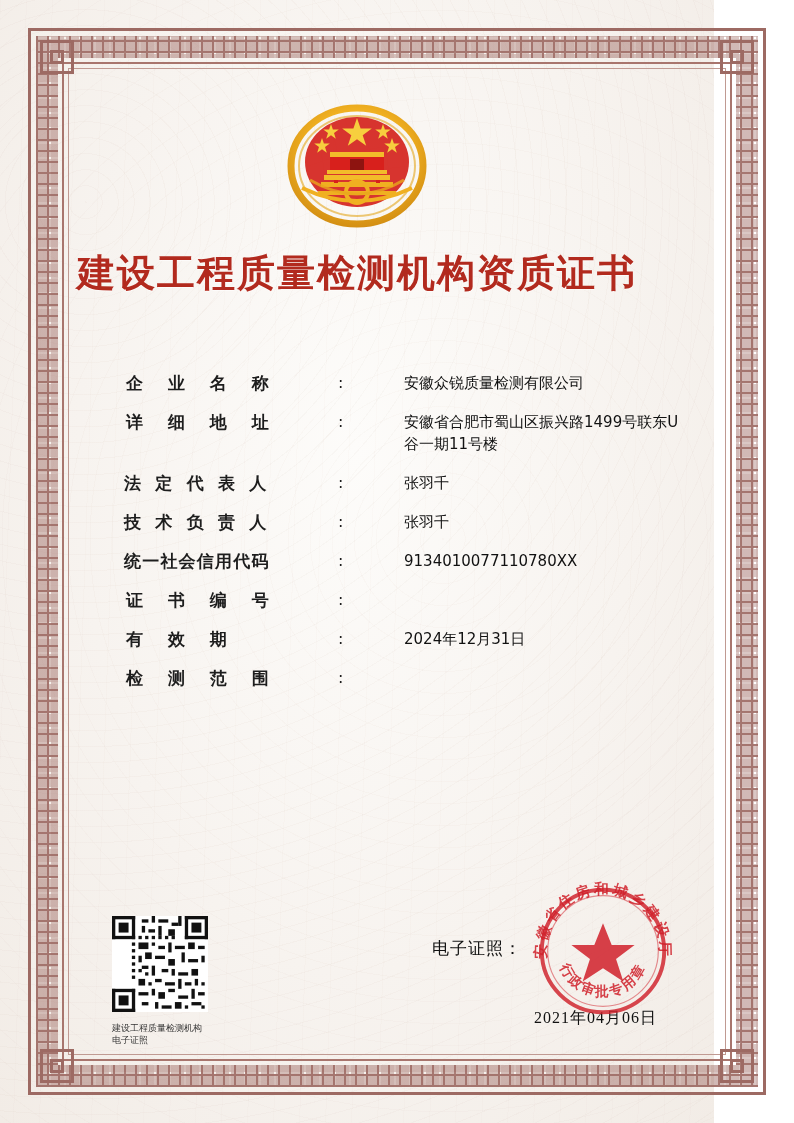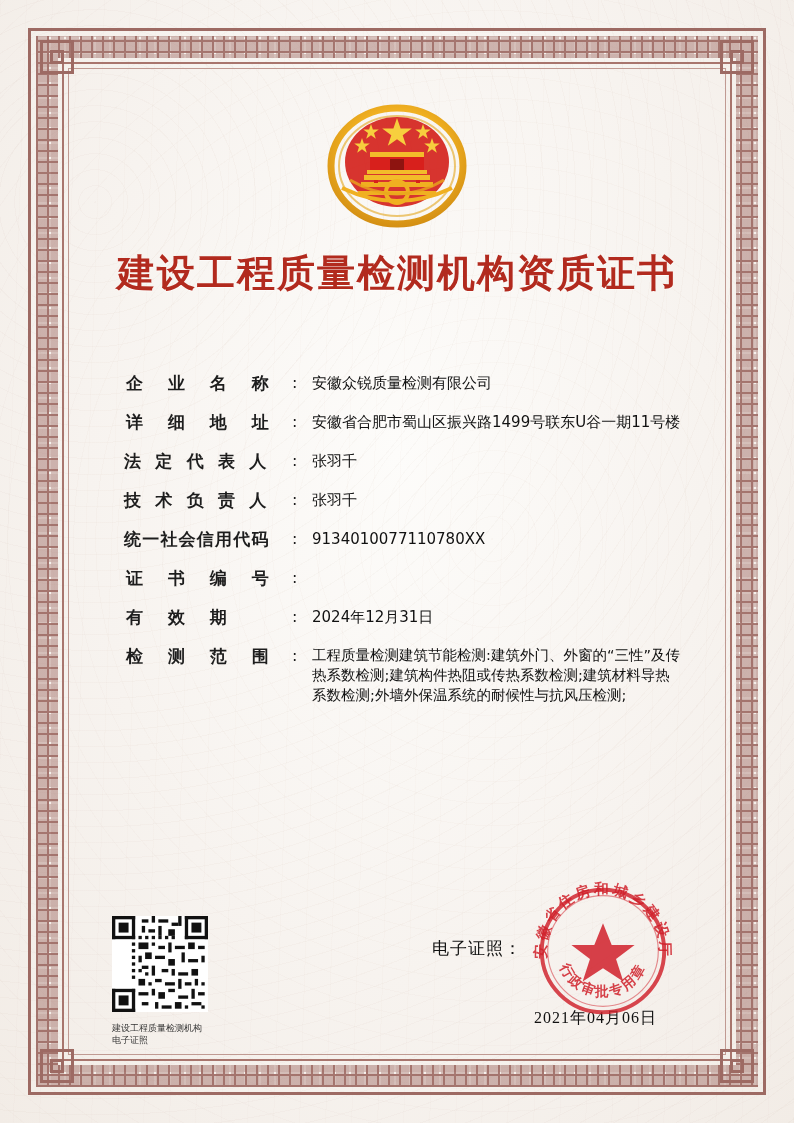--- a/index.html
+++ b/index.html
@@ -12,21 +12,21 @@
     height: 1123px;
     font-family: "Liberation Serif", "DejaVu Serif", serif;
     position: relative;
     overflow: hidden;
   }
 
   
   .certificate {
     position: absolute;
     left: 0; top: 0;
-    width: 794px;
+    width: 714px;
     height: 1123px;
     background:
       radial-gradient(ellipse at 50% 40%, #fdfcfa 0%, #f7f3ef 55%, #f2ece6 100%);
   }
   
   .texture {
     position: absolute;
     left: 0; top: 0; right: 0; bottom: 0;
     background-image:
       repeating-radial-gradient(circle at 12% 18%, rgba(200,175,160,0.07) 0 1px, rgba(255,255,255,0) 1px 16px),
@@ -145,20 +145,21 @@
   .fields {
     position: absolute;
     left: 124px;
     top: 372px;
     width: 560px;
   }
   .field-row {
     display: flex;
     align-items: flex-start;
     margin-bottom: 17px;
+    gap: 46px;
   }
   .field-label {
     width: 168px;
     flex: none;
     font-size: 17px;
     font-weight: bold;
     color: #1d1d1d;
     font-family: "DejaVu Sans", "Liberation Sans", sans-serif;
     letter-spacing: 0px;
     line-height: 22px;
@@ -338,21 +339,20 @@
 
     <div class="field-row">
       <div class="field-label spaced">有 效 期</div>
       <div class="field-colon">:</div>
       <div class="field-value">2024年12月31日</div>
     </div>
 
     <div class="field-row">
       <div class="field-label spaced">检 测 范 围</div>
       <div class="field-colon">:</div>
-      <div class="field-value small">工程质量检测建筑节能检测:建筑外门、外窗的“三性”及传热系数检测;建筑构件热阻或传热系数检测;建筑材料导热系数检测;外墙外保温系统的耐候性与抗风压检测;</div>
     </div>
 
   </div>
 
   <div class="qr-block">
     <svg class="qr" viewBox="0 0 29 29">
       <rect width="29" height="29" fill="#ffffff"></rect>
       <g fill="#111111">
 
         <rect x="0" y="0" width="7" height="1"></rect>

